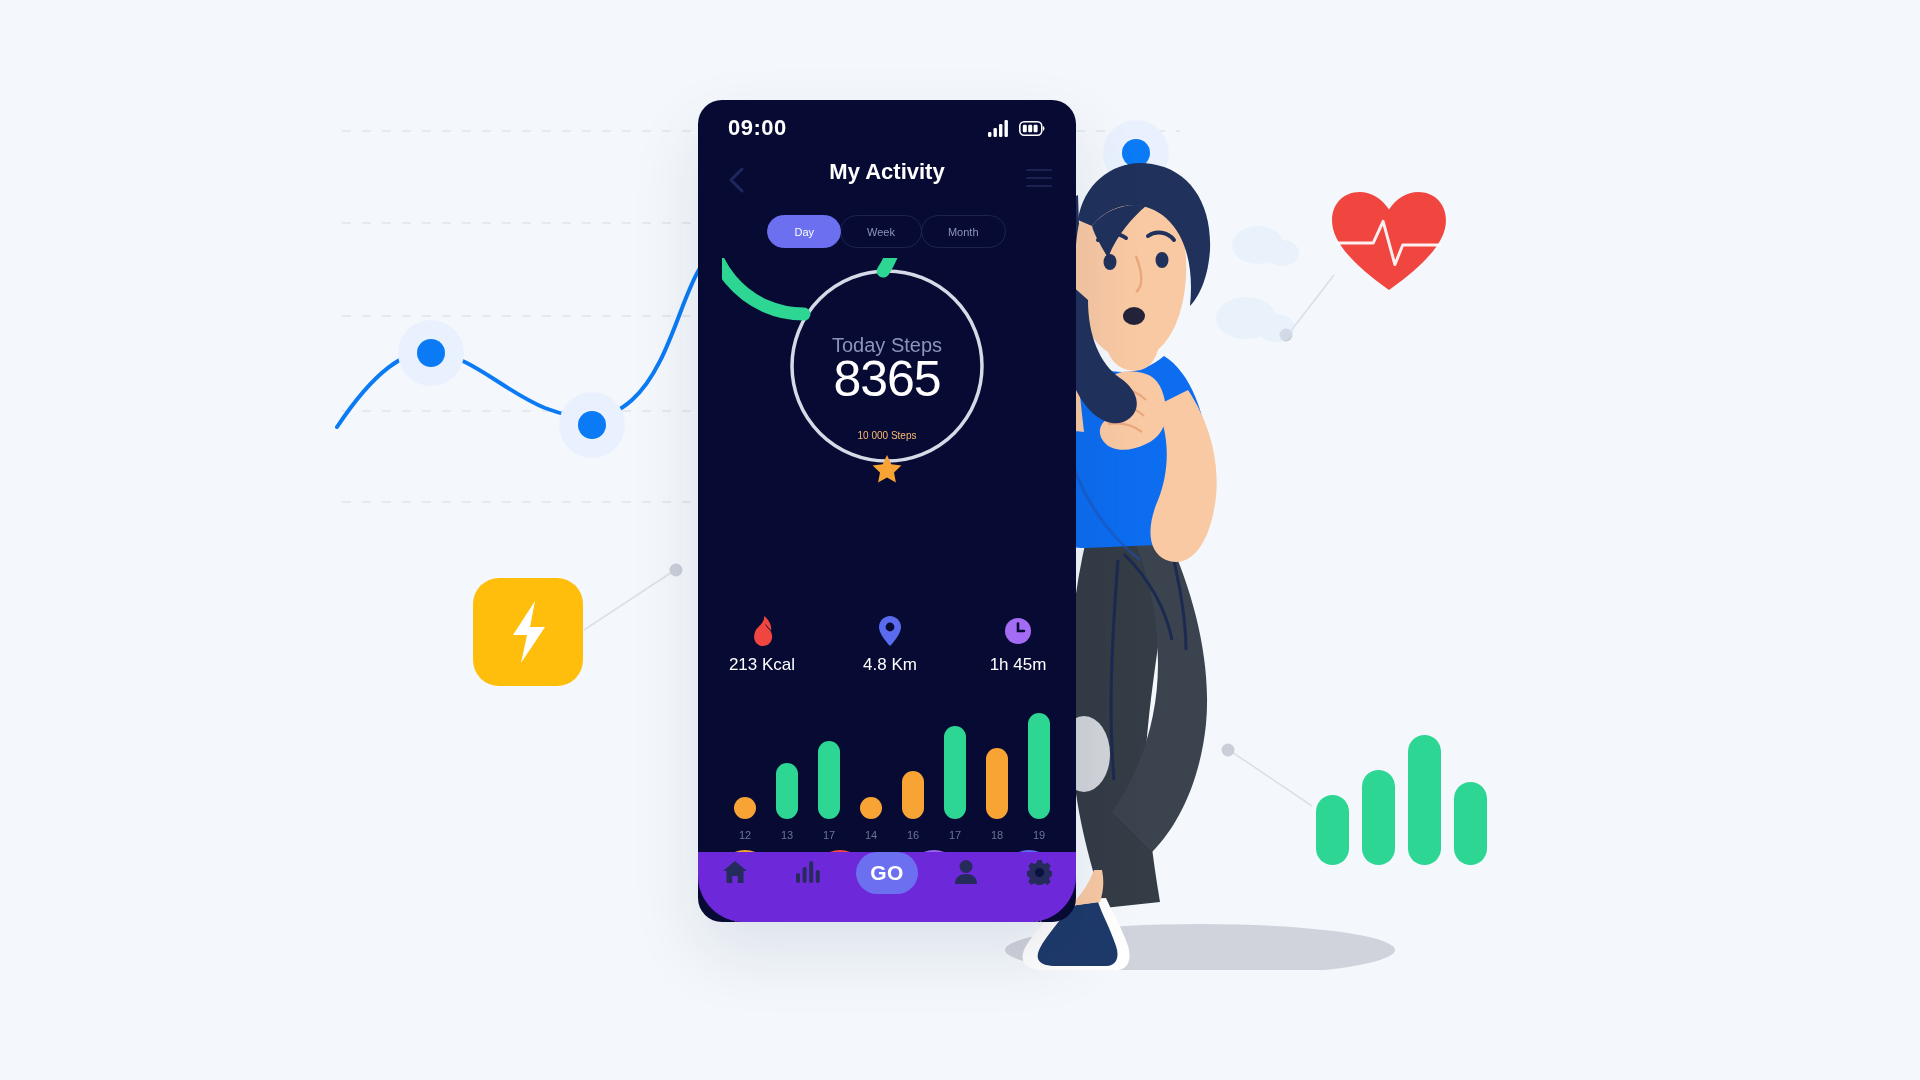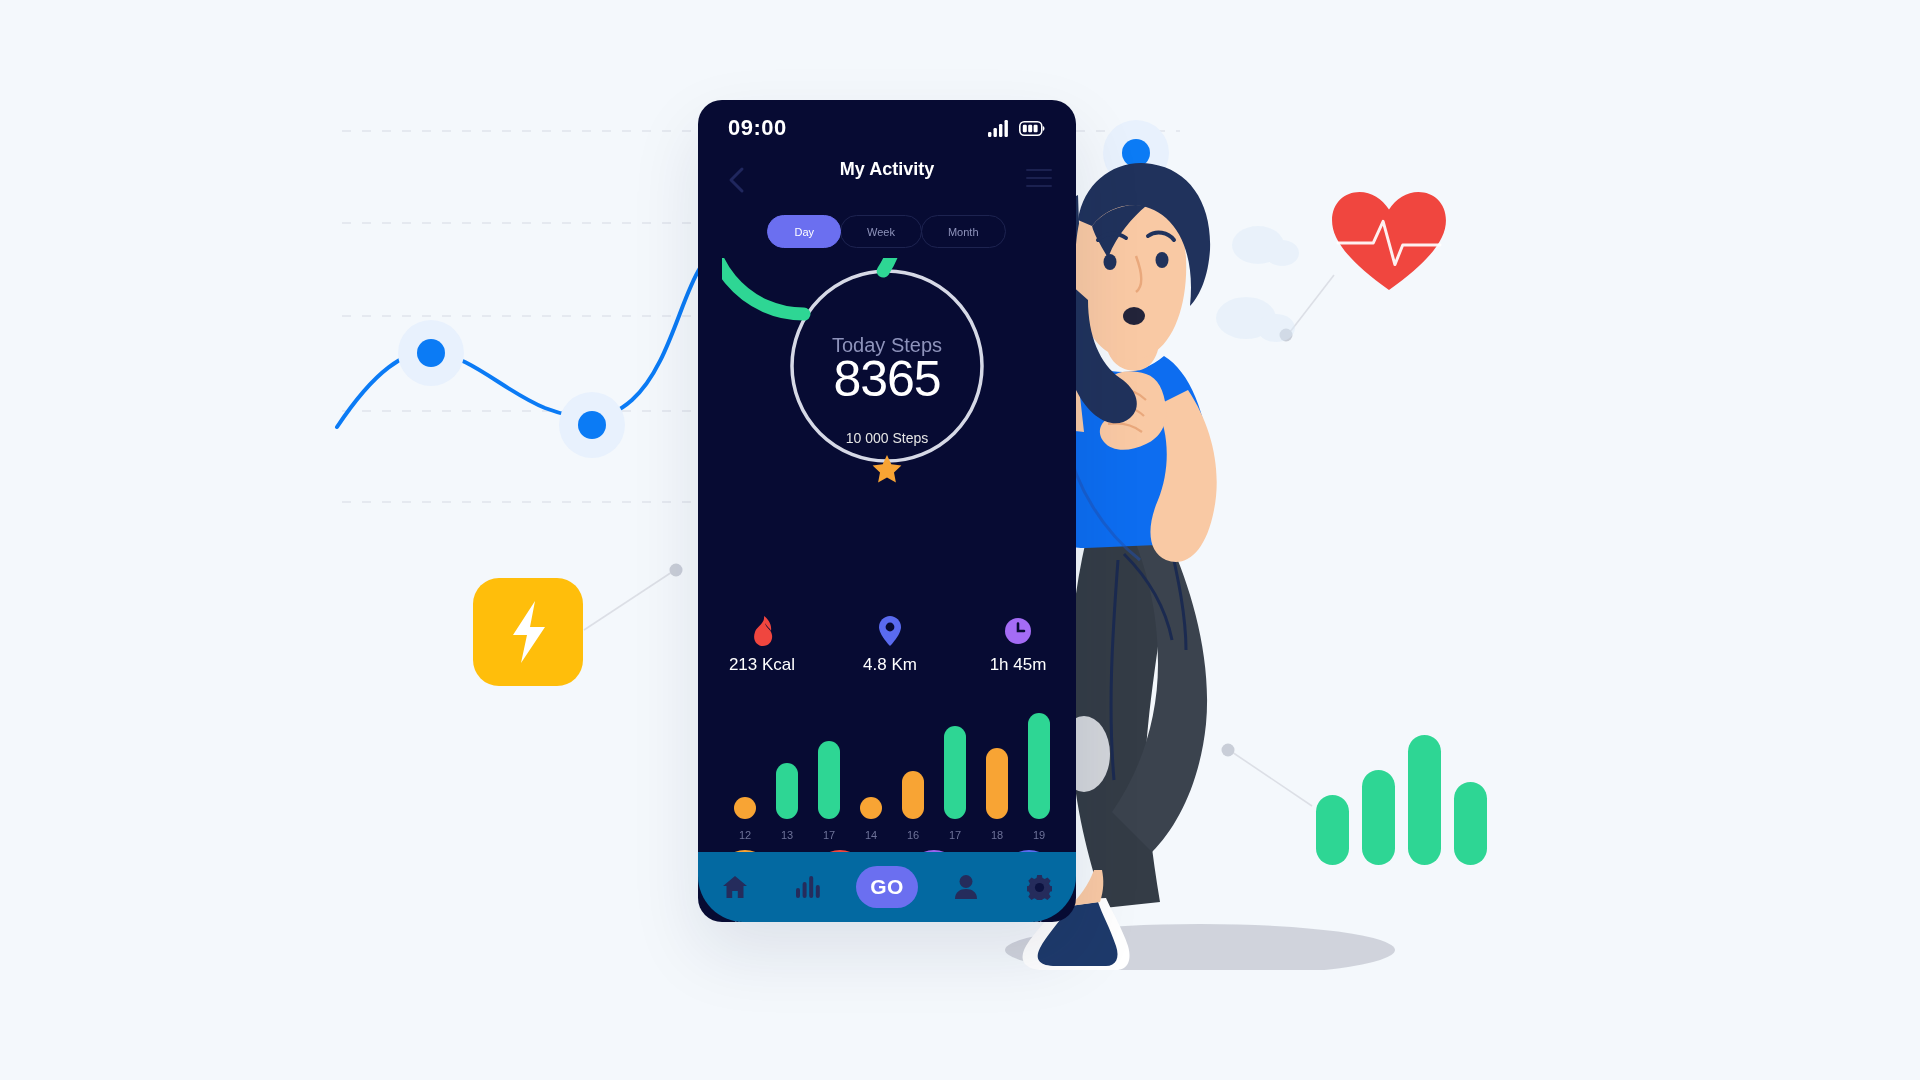--- a/index.html
+++ b/index.html
@@ -35,21 +35,21 @@
     display:flex;align-items:center;justify-content:space-between;
     padding:0 30px;box-sizing:border-box;
   }
   .clock{color:#fff;font-size:22px;font-weight:bold;letter-spacing:.5px;}
   .sysicons{display:flex;align-items:center;gap:9px;}
 
   .topbar{position:absolute;left:0;top:55px;width:378px;height:50px;}
   .backbtn{position:absolute;left:24px;top:8px;width:30px;height:34px;}
   .title{
     position:absolute;left:0;top:4px;width:378px;text-align:center;
-    color:#ffffff;font-size:18px;font-weight:bold;
+    color:#ffffff;font-size:22px;font-weight:bold;
   }
   .menubtn{position:absolute;right:24px;top:14px;width:26px;height:18px;}
   .menubtn i{display:block;height:2px;background:#1b2150;border-radius:2px;margin-bottom:6px;}
 
   .tabs{
     position:absolute;left:0;top:115px;width:378px;
     display:flex;justify-content:center;gap:0;
   }
   .tab{
     height:33px;line-height:33px;padding:0 26px;border-radius:18px;
@@ -62,21 +62,21 @@
   .ring-label{
     position:absolute;left:0;top:76px;width:330px;text-align:center;
     color:#8e93bb;font-size:20px;
   }
   .ring-value{
     position:absolute;left:0;top:96px;width:330px;text-align:center;
     color:#fff;font-size:50px;font-weight:normal;letter-spacing:-1px;line-height:1;
   }
   .ring-goal{
     position:absolute;left:0;top:172px;width:330px;text-align:center;
-    color:#e5e5e5;font-size:14px;
+    color:#fdba74;font-size:10px;
   }
   .ring-star{position:absolute;left:0;top:196px;width:330px;text-align:center;}
 
   .stats{
     position:absolute;left:0;top:516px;width:384px;
     display:flex;justify-content:space-around;
   }
   .stat{width:110px;text-align:center;}
   .stat .ic{height:30px;display:flex;align-items:center;justify-content:center;}
   .stat .tx{color:#fff;font-size:17px;margin-top:9px;}
@@ -91,22 +91,22 @@
   }
   .q{width:80px;text-align:center;}
   .qc{
     width:54px;height:54px;border-radius:50%;margin:0 auto;
     display:flex;align-items:center;justify-content:center;
   }
   .ql{color:#8288ae;font-size:11px;margin-top:8px;}
 
   .navbar{
     position:absolute;left:0;bottom:0;width:378px;height:70px;
-    background:#0369a1;border-radius:0 0 46px 46px;
-    display:flex;align-items:center;justify-content:space-around;
+    background:#6d28d9;border-radius:0 0 46px 46px;
+    display:flex;justify-content:space-around;
   }
   .nv{width:52px;height:40px;display:flex;align-items:center;justify-content:center;}
   .gopill{
     width:62px;height:42px;border-radius:21px;background:#6b6ff0;
     display:flex;align-items:center;justify-content:center;
     color:#fff;font-size:21px;font-weight:bold;letter-spacing:.5px;
   }
 
   
   .runner{position:absolute;left:1000px;top:140px;width:560px;height:830px;}

